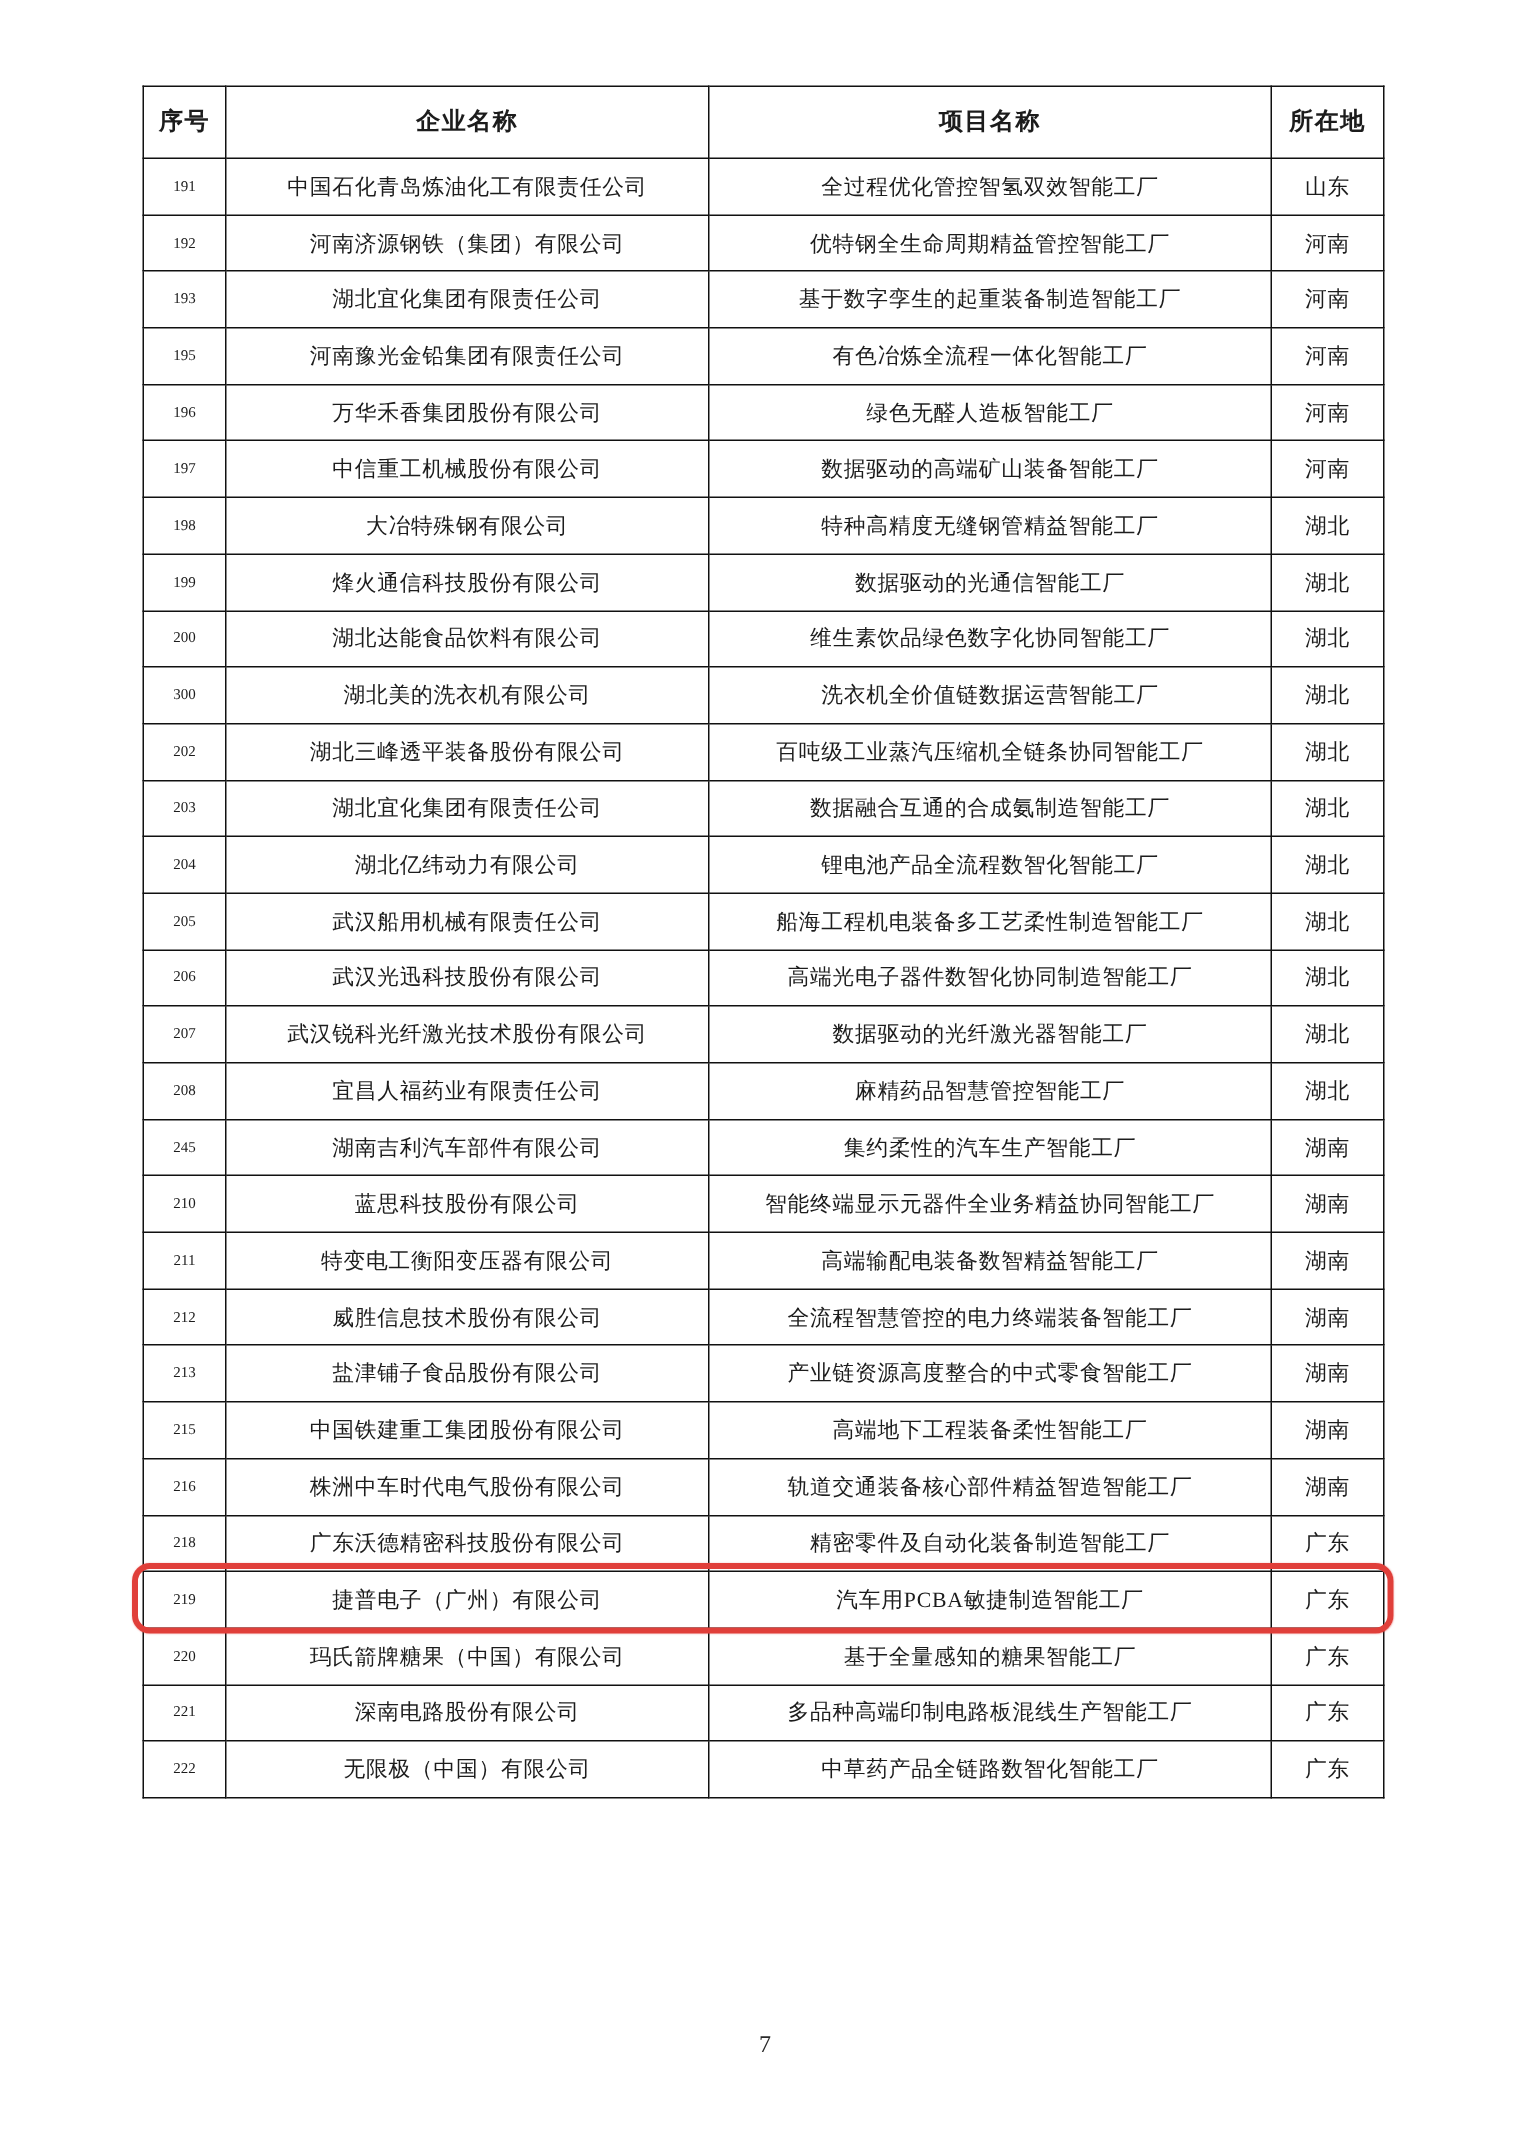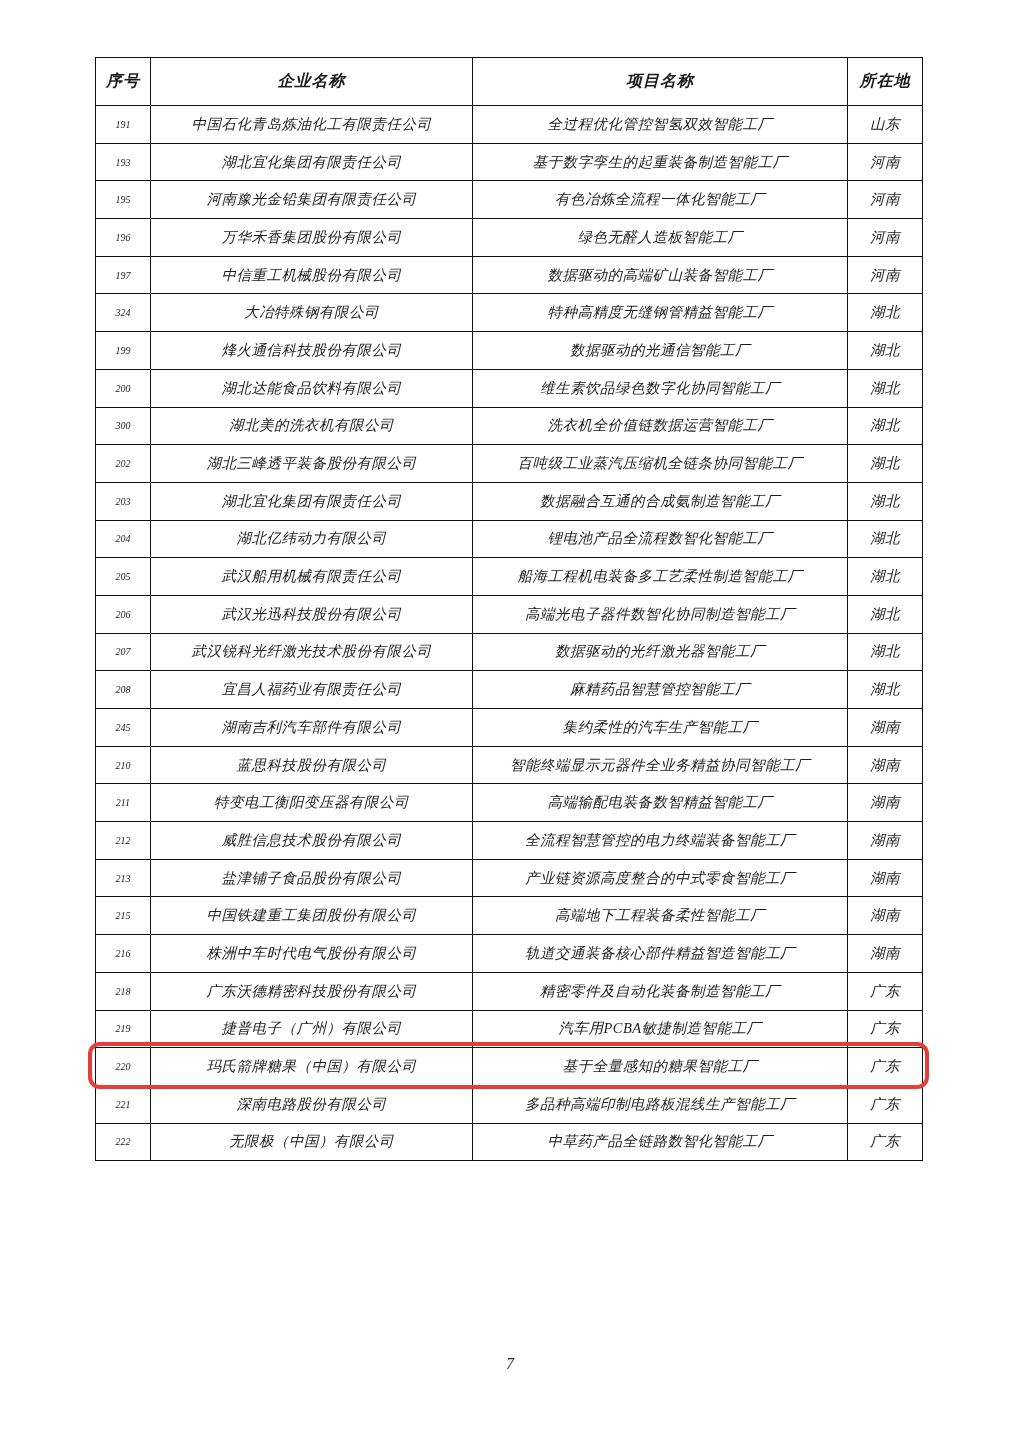--- a/index.html
+++ b/index.html
@@ -10,21 +10,20 @@
     background: #ffffff;
     font-family: "Liberation Serif", "DejaVu Serif", serif;
     color: #1c1c1c;
     overflow: hidden;
     position: relative;
   }
   .page {
     position: relative;
     width: 1020px;
     height: 1430px;
-    font-style: italic;
   }
   .table-wrap {
     position: absolute;
     left: 95px;
     top: 57px;
     width: 827px;
   }
   table {
     border-collapse: collapse;
     width: 100%;
@@ -96,20 +95,26 @@
         </tr>
       </thead>
       <tbody>
           <tr>
             <td class="num">191</td>
             <td>中国石化青岛炼油化工有限责任公司</td>
             <td>全过程优化管控智氢双效智能工厂</td>
             <td>山东</td>
           </tr>
           <tr>
+            <td class="num">192</td>
+            <td>河南济源钢铁（集团）有限公司</td>
+            <td>优特钢全生命周期精益管控智能工厂</td>
+            <td>河南</td>
+          </tr>
+          <tr>
             <td class="num">193</td>
             <td>湖北宜化集团有限责任公司</td>
             <td>基于数字孪生的起重装备制造智能工厂</td>
             <td>河南</td>
           </tr>
           <tr>
             <td class="num">195</td>
             <td>河南豫光金铅集团有限责任公司</td>
             <td>有色冶炼全流程一体化智能工厂</td>
             <td>河南</td>
@@ -120,21 +125,21 @@
             <td>绿色无醛人造板智能工厂</td>
             <td>河南</td>
           </tr>
           <tr>
             <td class="num">197</td>
             <td>中信重工机械股份有限公司</td>
             <td>数据驱动的高端矿山装备智能工厂</td>
             <td>河南</td>
           </tr>
           <tr>
-            <td class="num">324</td>
+            <td class="num">198</td>
             <td>大冶特殊钢有限公司</td>
             <td>特种高精度无缝钢管精益智能工厂</td>
             <td>湖北</td>
           </tr>
           <tr>
             <td class="num">199</td>
             <td>烽火通信科技股份有限公司</td>
             <td>数据驱动的光通信智能工厂</td>
             <td>湖北</td>
           </tr>

